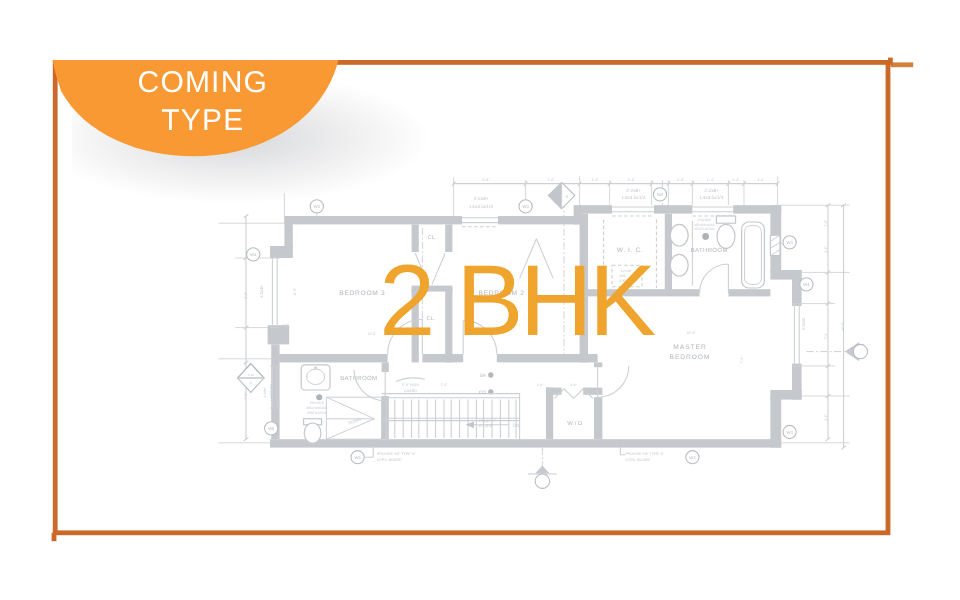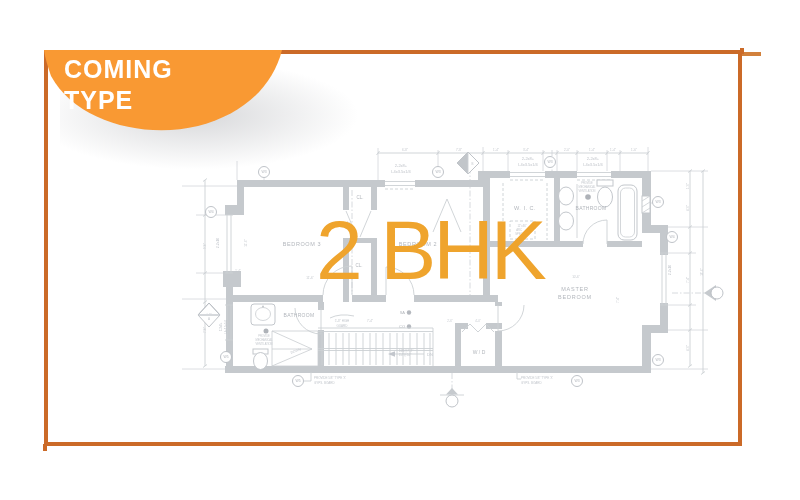--- a/index.html
+++ b/index.html
@@ -6,22 +6,22 @@
   .stage{position:relative;width:800px;height:500px;overflow:hidden;background:#ffffff;
          font-family:"Liberation Sans",sans-serif;}
   .frame{position:absolute;left:44px;top:50px;width:698px;height:396px;
          border:4px solid #cb6a28;box-sizing:border-box;}
   .frame-tick-tr{position:absolute;left:742px;top:52px;width:19px;height:4px;background:#d2813c;}
   .frame-tick-trv{position:absolute;left:740px;top:48px;width:4px;height:6px;background:#cb6a28;}
   .frame-tick-bl{position:absolute;left:43px;top:444px;width:4px;height:7px;background:#cb6a28;}
   .badge-shadow{position:absolute;left:60px;top:70px;width:300px;height:100px;
     background:radial-gradient(ellipse at 45% 45%, rgba(150,152,158,0.38), rgba(150,152,158,0) 70%);}
   .badge-svg{position:absolute;left:44px;top:50px;overflow:visible;}
-  .badge-text{position:absolute;left:64px;top:54px;width:210px;
-    color:#ffffff;font-weight:700;font-size:25px;line-height:31px;letter-spacing:1px;}
+  .badge-text{position:absolute;left:64px;top:54px;width:210px;text-align:center;
+    color:#ffffff;font-weight:400;font-size:25px;line-height:31px;letter-spacing:1px;}
   .big-title{position:absolute;left:296px;top:208px;width:268px;text-align:center;
     color:#efa42d;font-weight:400;font-size:84px;line-height:1;letter-spacing:-3px;}
   svg.plan{position:absolute;left:0;top:0;}
   svg.plan text{font-family:"Liberation Sans",sans-serif;}
   .pl-room{fill:#b2b6bc;}
   .pl-dim{fill:#c2c6cc;}
   .pl-hdr{fill:#bfc3c9;}
   .wall{fill:#c5c9cd;}
   .thin{stroke:#ccd0d4;stroke-width:0.9;fill:none;}
   .xline{stroke:#d3d6da;stroke-width:0.8;fill:none;}

